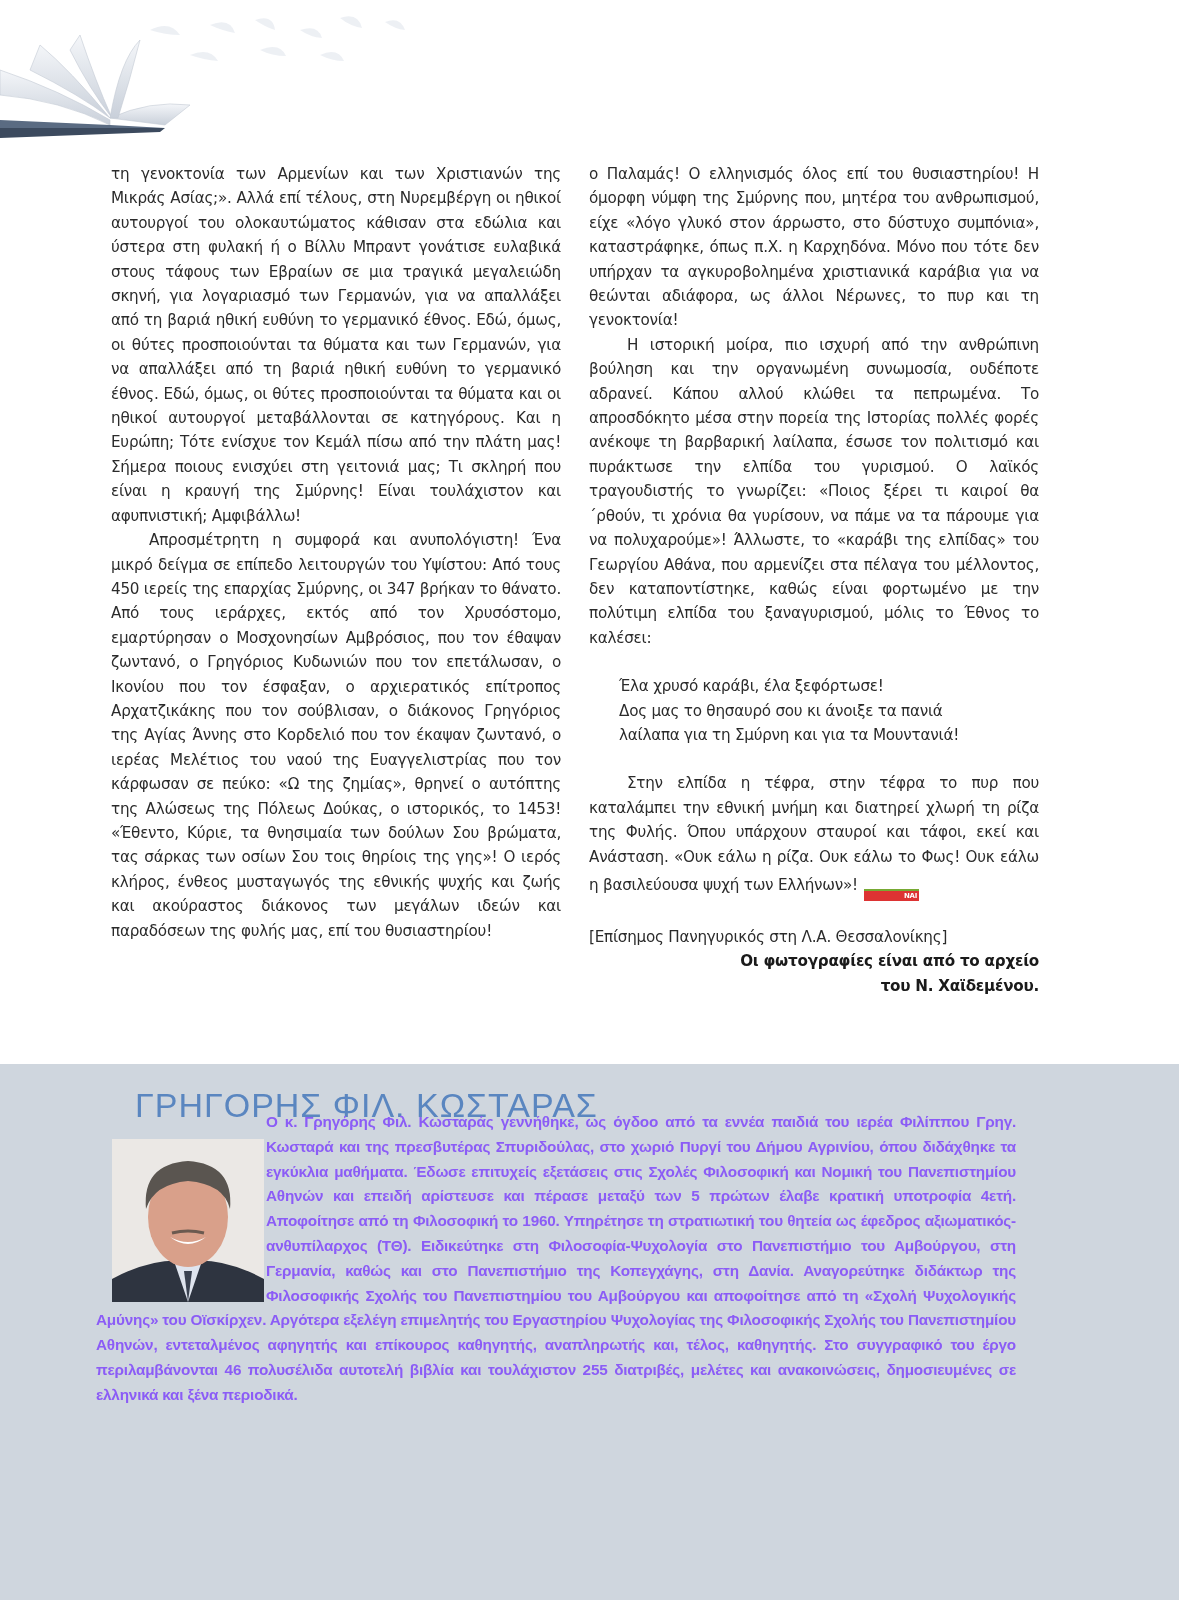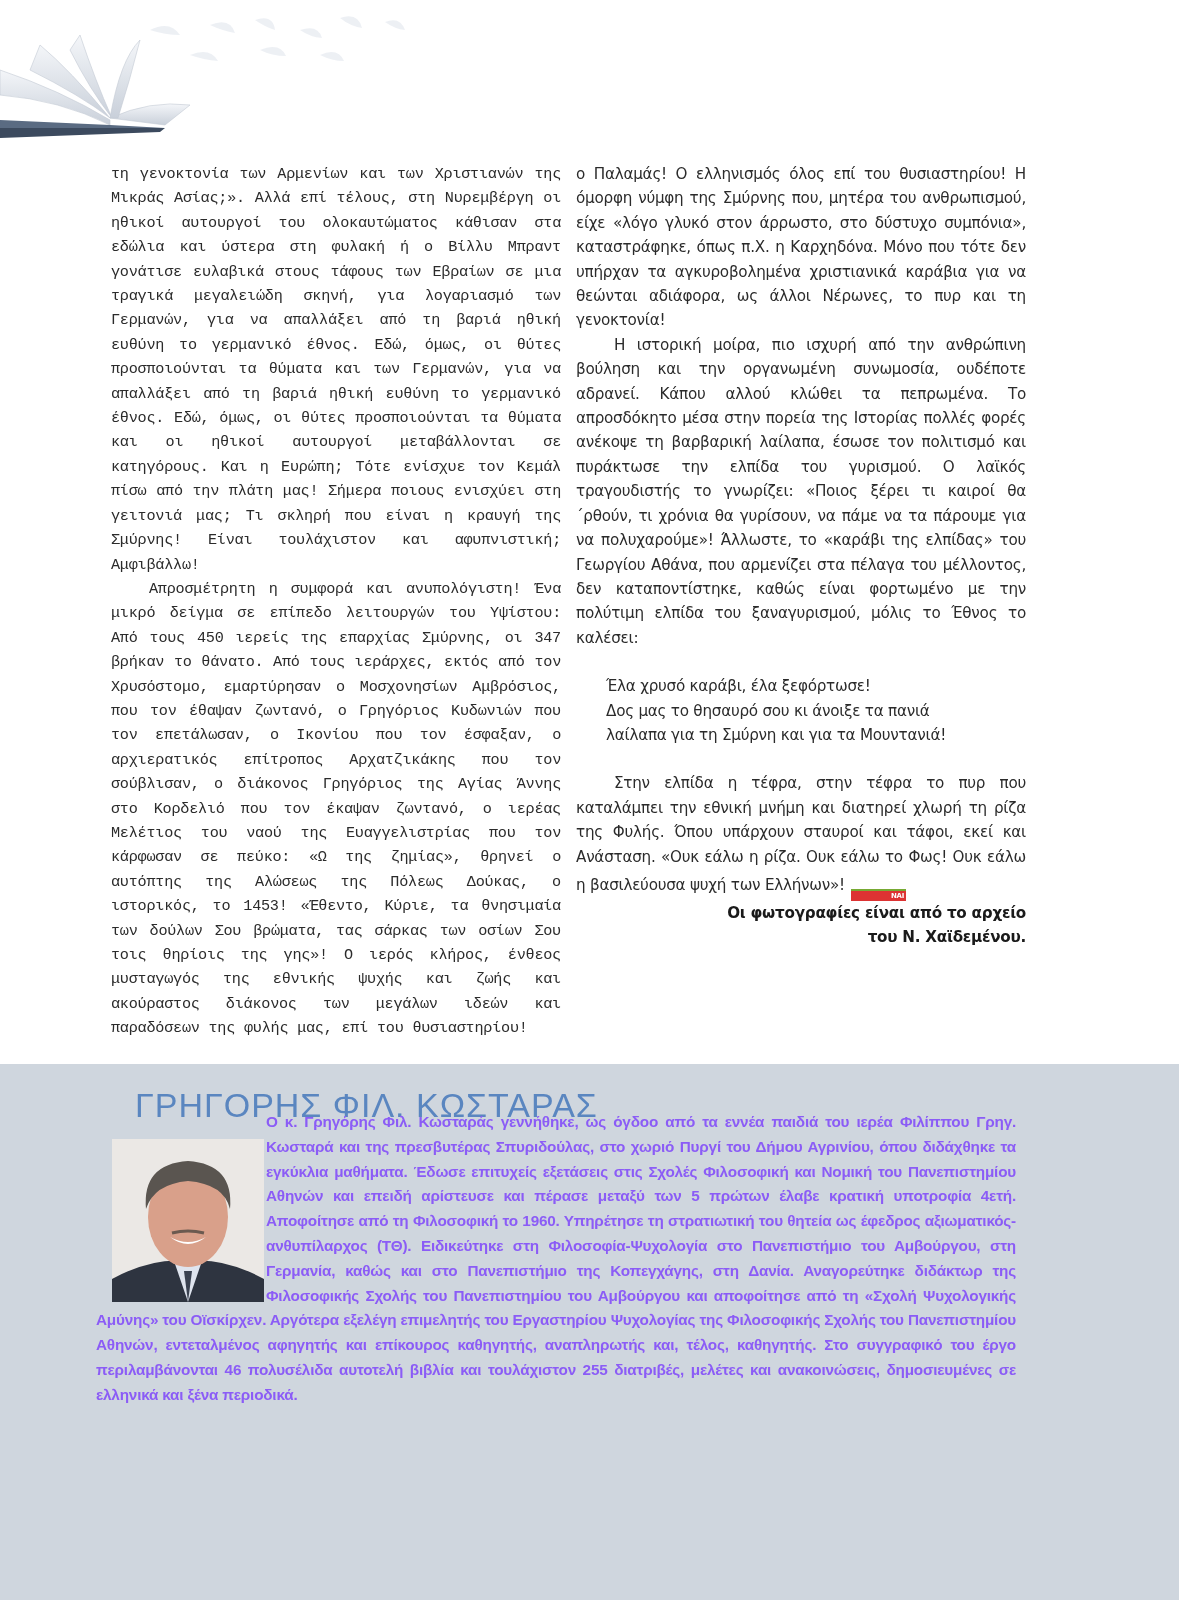--- a/index.html
+++ b/index.html
@@ -1,21 +1,21 @@
 <!DOCTYPE html>
 <html><head>
 <meta charset="utf-8">
 <style>
   html, body { margin:0; padding:0; }
   body { width:1179px; height:1600px; position:relative; background:#ffffff; overflow:hidden;
          font-family:"DejaVu Sans", sans-serif; color:#2a2a2a; }
   .header-art { position:absolute; left:0; top:0; width:420px; height:150px; }
   .col { position:absolute; top:162px; font-size:15.2px; line-height:24.4px; text-align:justify; color:#2b2b2b; letter-spacing:-0.25px; }
-  .col-left { left:111px; width:450px;font-family:Liberation Mono, monospace; }
-  .col-right { left:576px; width:450px; }
+  .col-left { left:111px; width:450px; }
+  .col-right { left:589px; width:450px; }
   .col p { margin:0; }
   .indent { text-indent:38px; }
   .poem { margin:24px 0 24px 30px !important; text-align:left; }
   .poem span { display:block; }
   .nai-badge { display:inline-block; font-size:7px; font-weight:bold; color:#fff; background:#d33; padding:0 2px; line-height:10px; vertical-align:middle; border-top:2px solid #7a3; margin-left:6px;margin-top:20px; }
   .source { margin-top:24px !important; text-align:left !important; }
   .credit { font-weight:bold; text-align:right; color:#1a1a1a; }
   .bio { position:absolute; left:0; top:1064px; width:1179px; height:536px; background:#cfd6de; }
   .bio-title { position:absolute; left:111px; top:1086px; font-size:34px; letter-spacing:1px; color:#5a86c0; font-family:Liberation Sans, sans-serif;margin-left:24px; }
   .bio-photo { position:absolute; left:112px; top:1139px; width:152px; height:163px; overflow:hidden; background:#e9e6e3; }
@@ -63,20 +63,21 @@
 
 <div class="col col-right">
   <p>ο Παλαμάς! Ο ελληνισμός όλος επί του θυσιαστηρίου! Η όμορφη νύμφη της Σμύρνης που, μητέρα του ανθρωπισμού, είχε «λόγο γλυκό στον άρρωστο, στο δύστυχο συμπόνια», καταστράφηκε, όπως π.Χ. η Καρχηδόνα. Μόνο που τότε δεν υπήρχαν τα αγκυροβολημένα χριστιανικά καράβια για να θεώνται αδιάφορα, ως άλλοι Νέρωνες, το πυρ και τη γενοκτονία!</p>
   <p class="indent">Η ιστορική μοίρα, πιο ισχυρή από την ανθρώπινη βούληση και την οργανωμένη συνωμοσία, ουδέποτε αδρανεί. Κάπου αλλού κλώθει τα πεπρωμένα. Το απροσδόκητο μέσα στην πορεία της Ιστορίας πολλές φορές ανέκοψε τη βαρβαρική λαίλαπα, έσωσε τον πολιτισμό και πυράκτωσε την ελπίδα του γυρισμού. Ο λαϊκός τραγουδιστής το γνωρίζει: «Ποιος ξέρει τι καιροί θα ΄ρθούν, τι χρόνια θα γυρίσουν, να πάμε να τα πάρουμε για να πολυχαρούμε»! Άλλωστε, το «καράβι της ελπίδας» του Γεωργίου Αθάνα, που αρμενίζει στα πέλαγα του μέλλοντος, δεν καταποντίστηκε, καθώς είναι φορτωμένο με την πολύτιμη ελπίδα του ξαναγυρισμού, μόλις το Έθνος το καλέσει:</p>
   <p class="poem">
     <span>Έλα χρυσό καράβι, έλα ξεφόρτωσε!</span>
     <span>Δος μας το θησαυρό σου κι άνοιξε τα πανιά</span>
     <span>λαίλαπα για τη Σμύρνη και για τα Μουντανιά!</span>
   </p>
   <p class="indent"><span>Στην ελπίδα η τέφρα, στην τέφρα το πυρ που καταλάμπει την εθνική μνήμη και διατηρεί χλωρή τη ρίζα της Φυλής. Όπου υπάρχουν σταυροί και τάφοι, εκεί και Ανάσταση. «Ουκ εάλω η ρίζα. Ουκ εάλω το Φως! Ουκ εάλω η βασιλεύουσα ψυχή των Ελλήνων»!</span><span class="nai-badge">ΝΑΙ</span></p>
+  <p class="source">[Επίσημος Πανηγυρικός στη Λ.Α. Θεσσαλονίκης]</p>
   <p class="credit">
     <span>Οι φωτογραφίες είναι από το αρχείο</span><br>
     <span>του Ν. Χαϊδεμένου.</span>
   </p>
 </div>
 
 <div class="bio"></div>
 <div class="bio-title">ΓΡΗΓΟΡΗΣ ΦΙΛ. ΚΩΣΤΑΡΑΣ</div>
 <div class="bio-photo">
   <svg width="152" height="163" viewBox="0 0 152 163">

